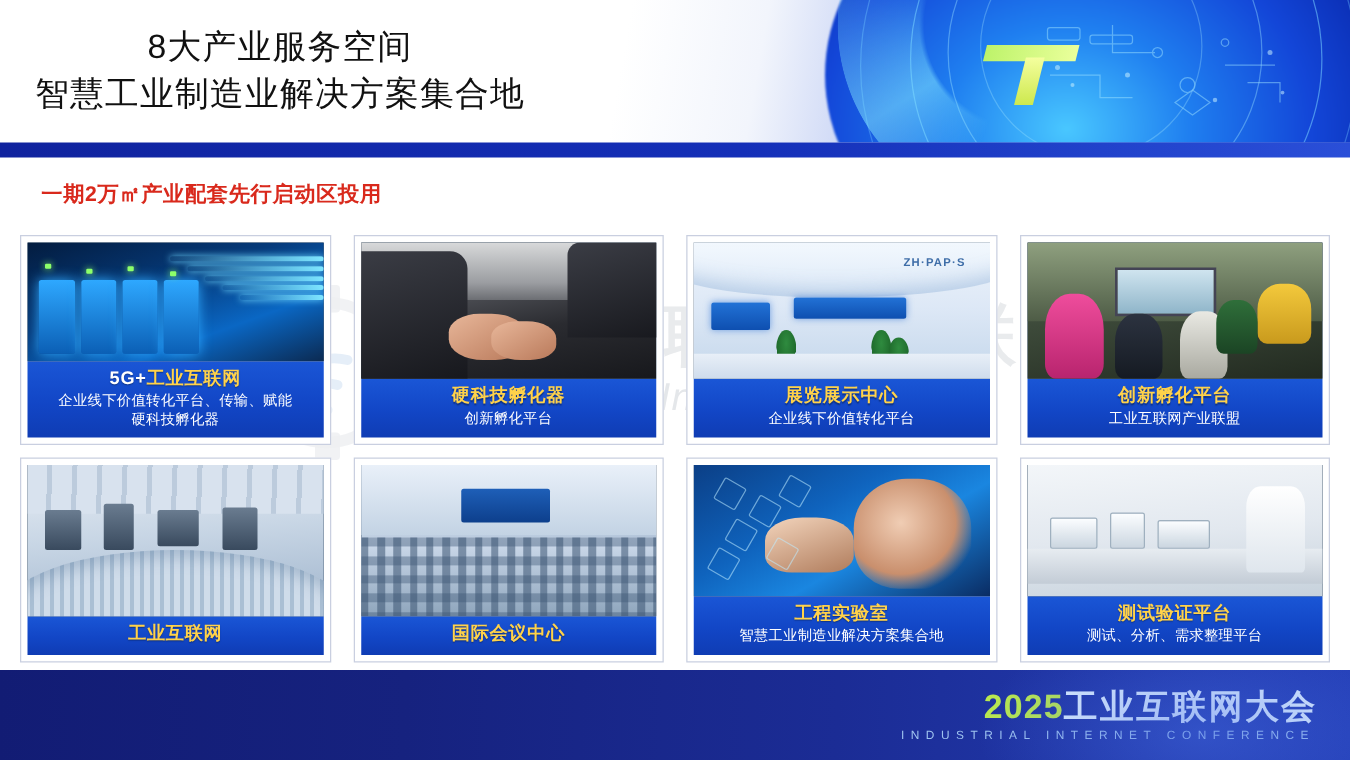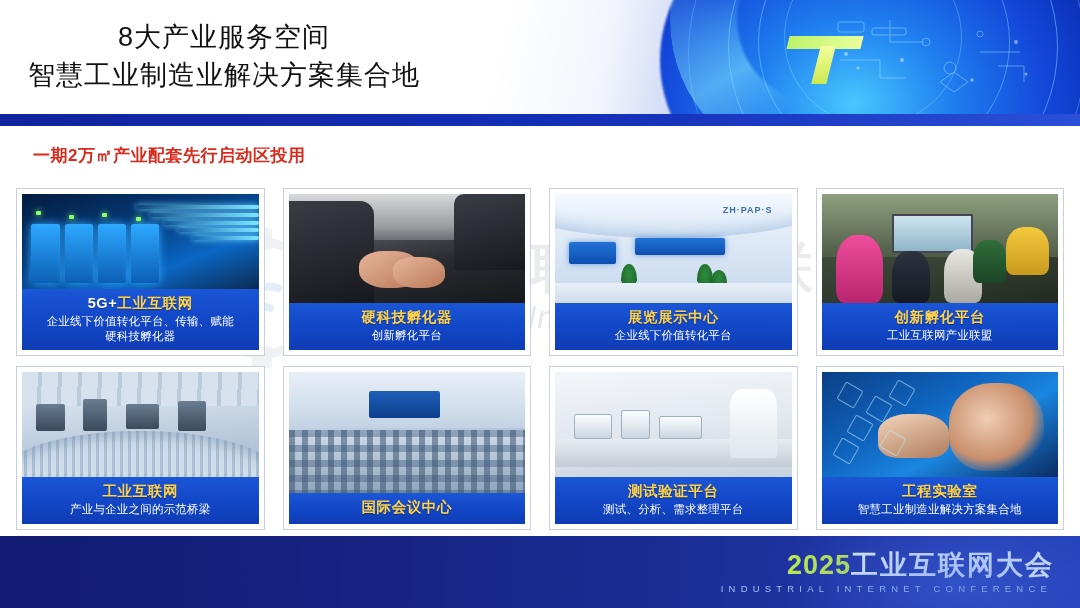--- a/index.html
+++ b/index.html
@@ -441,50 +441,33 @@
           <div class="roof"></div>
           <div class="mach" style="left:6%;  top:30%; width:12%; height:26%;"></div>
           <div class="mach" style="left:26%; top:26%; width:10%; height:30%;"></div>
           <div class="mach" style="left:44%; top:30%; width:14%; height:24%;"></div>
           <div class="mach" style="left:66%; top:28%; width:12%; height:28%;"></div>
           <div class="belt"></div>
         </div>
       </div>
       <div class="card-band">
         <div class="band-title">工业互联网</div>
-        <div class="band-sub">产业与企业之间的示范桥梁</div>
       </div>
     </div>
 
     <div class="card">
       <div class="card-photo">
         <div class="ph ph-conf">
           <div class="cwall"></div>
           <div class="cscreen"></div>
           <div class="chairs"></div>
         </div>
       </div>
       <div class="card-band">
         <div class="band-title">国际会议中心</div>
-      </div>
-    </div>
-
-    <div class="card">
-      <div class="card-photo">
-        <div class="ph ph-lab">
-          <div class="bench"></div>
-          <div class="instr" style="left:8%;  top:40%; width:16%; height:24%;"></div>
-          <div class="instr" style="left:28%; top:36%; width:12%; height:28%;"></div>
-          <div class="instr" style="left:44%; top:42%; width:18%; height:22%;"></div>
-          <div class="coat"></div>
-        </div>
-      </div>
-      <div class="card-band">
-        <div class="band-title">测试验证平台</div>
-        <div class="band-sub">测试、分析、需求整理平台</div>
       </div>
     </div>
 
     <div class="card">
       <div class="card-photo">
         <div class="ph ph-touch">
           <div class="face"></div>
           <div class="fingert"></div>
           <div class="hex" style="left:8%;  top:12%;"></div>
           <div class="hex" style="left:20%; top:26%;"></div>
@@ -493,20 +476,36 @@
           <div class="hex" style="left:6%;  top:66%;"></div>
           <div class="hex" style="left:26%; top:58%;"></div>
         </div>
       </div>
       <div class="card-band">
         <div class="band-title">工程实验室</div>
         <div class="band-sub">智慧工业制造业解决方案集合地</div>
       </div>
     </div>
 
+    <div class="card">
+      <div class="card-photo">
+        <div class="ph ph-lab">
+          <div class="bench"></div>
+          <div class="instr" style="left:8%;  top:40%; width:16%; height:24%;"></div>
+          <div class="instr" style="left:28%; top:36%; width:12%; height:28%;"></div>
+          <div class="instr" style="left:44%; top:42%; width:18%; height:22%;"></div>
+          <div class="coat"></div>
+        </div>
+      </div>
+      <div class="card-band">
+        <div class="band-title">测试验证平台</div>
+        <div class="band-sub">测试、分析、需求整理平台</div>
+      </div>
+    </div>
+
   </div>
 
   <div class="footer">
     <div class="foot-logo">
       <div class="foot-main"><span class="yr">2025</span><span class="cn">工业互联网大会</span></div>
       <div class="foot-sub">INDUSTRIAL INTERNET CONFERENCE</div>
     </div>
   </div>
 
 </div>

